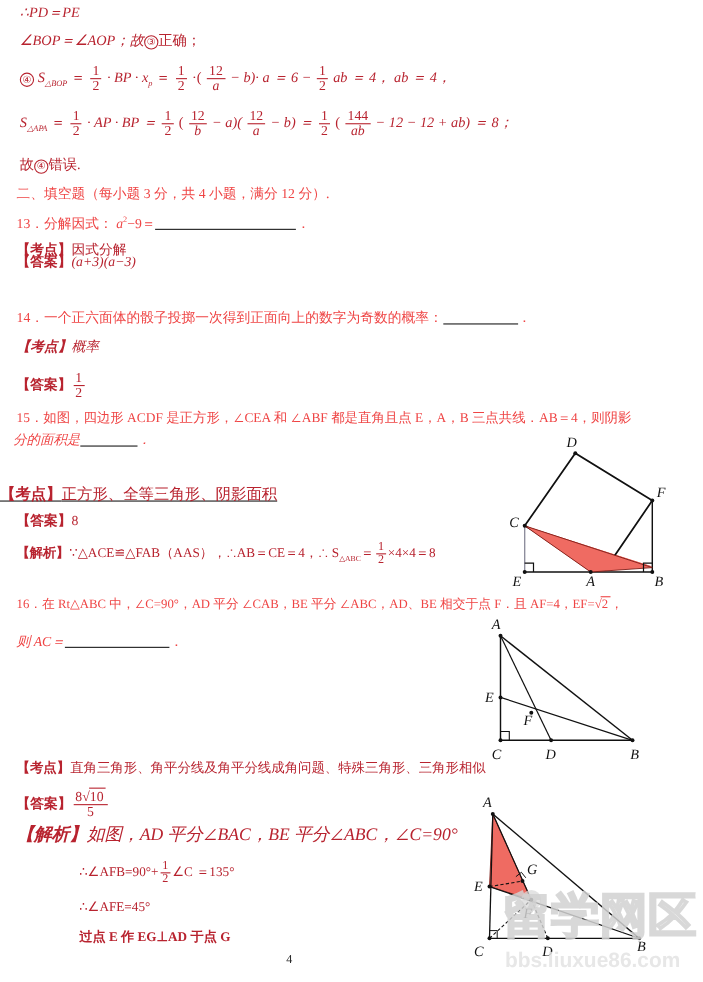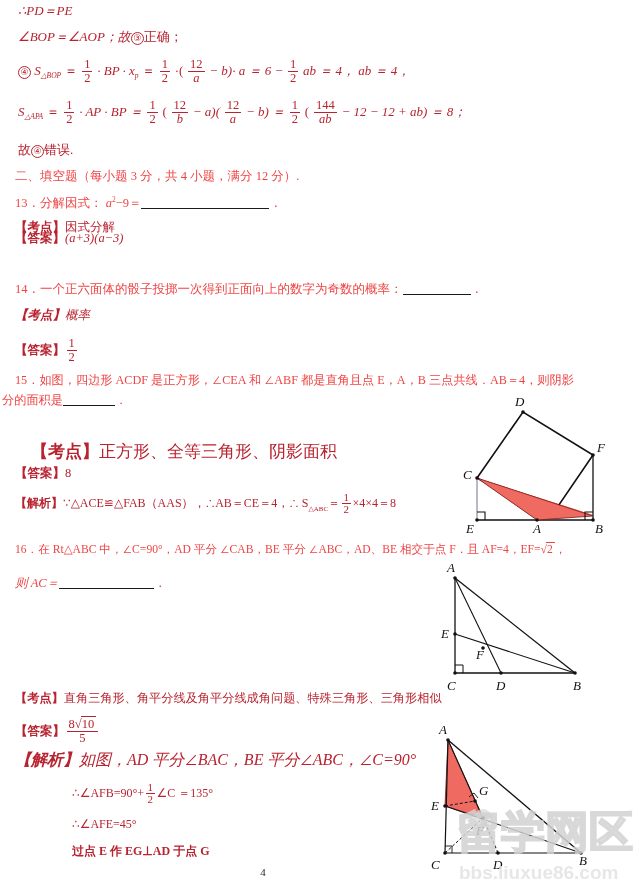--- a/index.html
+++ b/index.html
@@ -108,24 +108,24 @@
   <div class="line" style="left:15px;top:309px;font-size:12.5px;font-style:italic;">
     <span class="red bold">【考点】</span><span class="red">概率</span>
   </div>
   <div class="line" style="left:15px;top:337px;font-size:12.5px;">
     <span class="red bold">【答案】</span><span class="red frac big"><span class="num">1</span><span class="den">2</span></span>
   </div>
 
   <div class="line blk" style="left:15px;top:374px;font-size:12.2px;">
     <span>15．</span><span>如图，四边形 ACDF 是正方形，∠CEA 和 ∠ABF 都是直角且点 E，A，B 三点共线．AB＝4，则阴影</span>
   </div>
-  <div class="line blk" style="left:2px;top:394px;font-size:12.2px;">
+  <div class="line blk" style="left:12px;top:394px;font-size:12.2px;font-style:italic;">
     <span>分的面积是</span><span class="blank" style="width:52px;"></span><span>．</span>
   </div>
-  <div class="line" style="left:31px;top:443px;font-size:17px;">
+  <div class="line" style="left:0;top:443px;font-size:14px;text-decoration:underline;">
     <span class="red bold">【考点】</span><span class="red">正方形、全等三角形、阴影面积</span>
   </div>
   <div class="line" style="left:15px;top:467px;font-size:12.5px;">
     <span class="red bold">【答案】</span><span class="red">8</span>
   </div>
   <div class="line" style="left:15px;top:492px;font-size:12px;">
     <span class="red bold">【解析】</span><span class="red">∵△ACE≌△FAB（AAS），∴AB＝CE＝4，∴ S</span><sub class="red">△ABC</sub><span class="red">＝</span><span class="red frac"><span class="num">1</span><span class="den">2</span></span><span class="red">×4×4＝8</span>
   </div>
 
   <div class="fig" style="left:455px;top:390px;">

